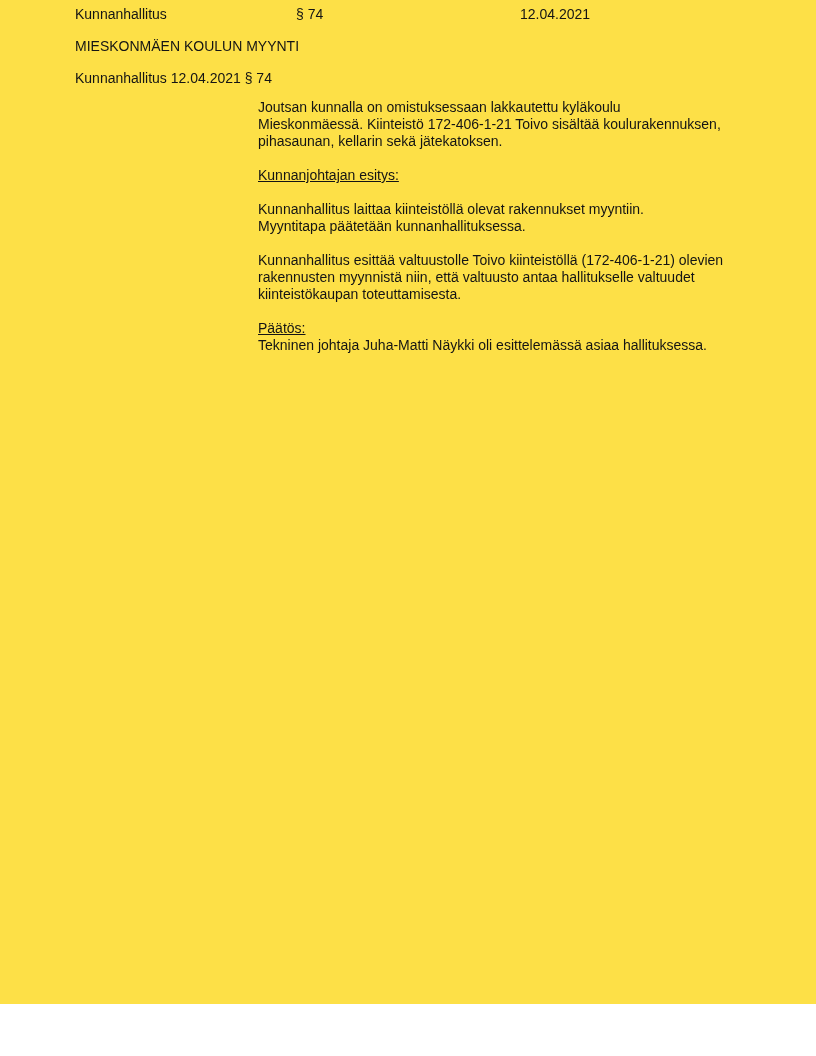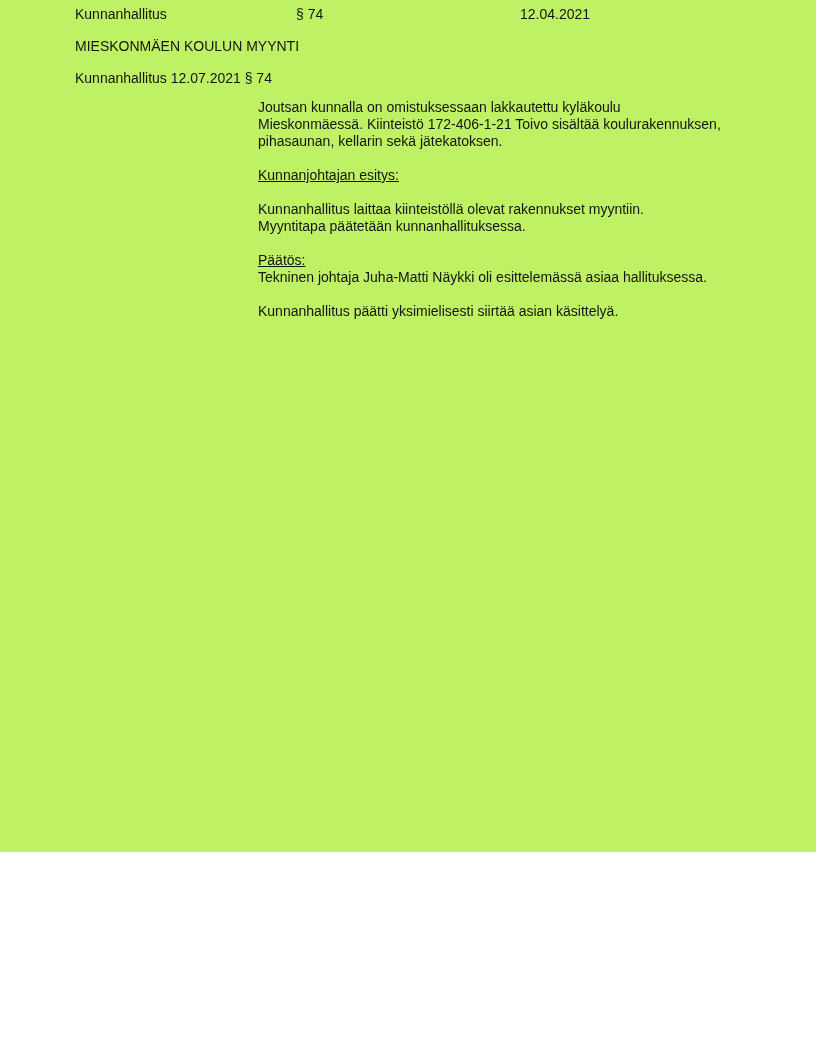--- a/index.html
+++ b/index.html
@@ -3,22 +3,22 @@
 <meta charset="utf-8">
 <style>
   html, body {
     margin: 0;
     padding: 0;
     background: #ffffff;
   }
   .page {
     position: relative;
     width: 816px;
-    height: 852px;
-    background: #bef264;
+    height: 1004px;
+    background: #fde047;
     font-family: "Liberation Sans", "DejaVu Sans", sans-serif;
     font-size: 14px;
     line-height: 17px;
     color: #141414;
     overflow: hidden;
   }
   .hdr-item {
     position: absolute;
     top: 6px;
     white-space: nowrap;
@@ -67,40 +67,42 @@
 <body>
 
 <div class="page">
 
   <span class="hdr-item hdr-committee">Kunnanhallitus</span>
   <span class="hdr-item hdr-section">§ 74</span>
   <span class="hdr-item hdr-date">12.04.2021</span>
 
   <div class="doc-title">MIESKONMÄEN KOULUN MYYNTI</div>
 
-  <div class="doc-subtitle">Kunnanhallitus 12.07.2021 § 74</div>
+  <div class="doc-subtitle">Kunnanhallitus 12.04.2021 § 74</div>
 
   <div class="body-col">
 
     <p class="para">Joutsan kunnalla on omistuksessaan lakkautettu kyläkoulu
 Mieskonmäessä. Kiinteistö 172-406-1-21 Toivo sisältää koulurakennuksen,
 pihasaunan, kellarin sekä jätekatoksen.</p>
 
 
 
 
     <p class="para underlined">Kunnanjohtajan esitys:</p>
 
     <p class="para">Kunnanhallitus laittaa kiinteistöllä olevat rakennukset myyntiin.
 Myyntitapa päätetään kunnanhallituksessa.</p>
 
+    <p class="para">Kunnanhallitus esittää valtuustolle Toivo kiinteistöllä (172-406-1-21) olevien
+rakennusten myynnistä niin, että valtuusto antaa hallitukselle valtuudet
+kiinteistökaupan toteuttamisesta.</p>
 
     <div class="decision-block">
       <span class="underlined">Päätös:</span>
       <div class="line">Tekninen johtaja Juha-Matti Näykki oli esittelemässä asiaa hallituksessa.</div>
     </div>
 
-    <p class="para">Kunnanhallitus päätti yksimielisesti siirtää asian käsittelyä.</p>
 
 
   </div>
 
 </div>
 
 </body></html>

